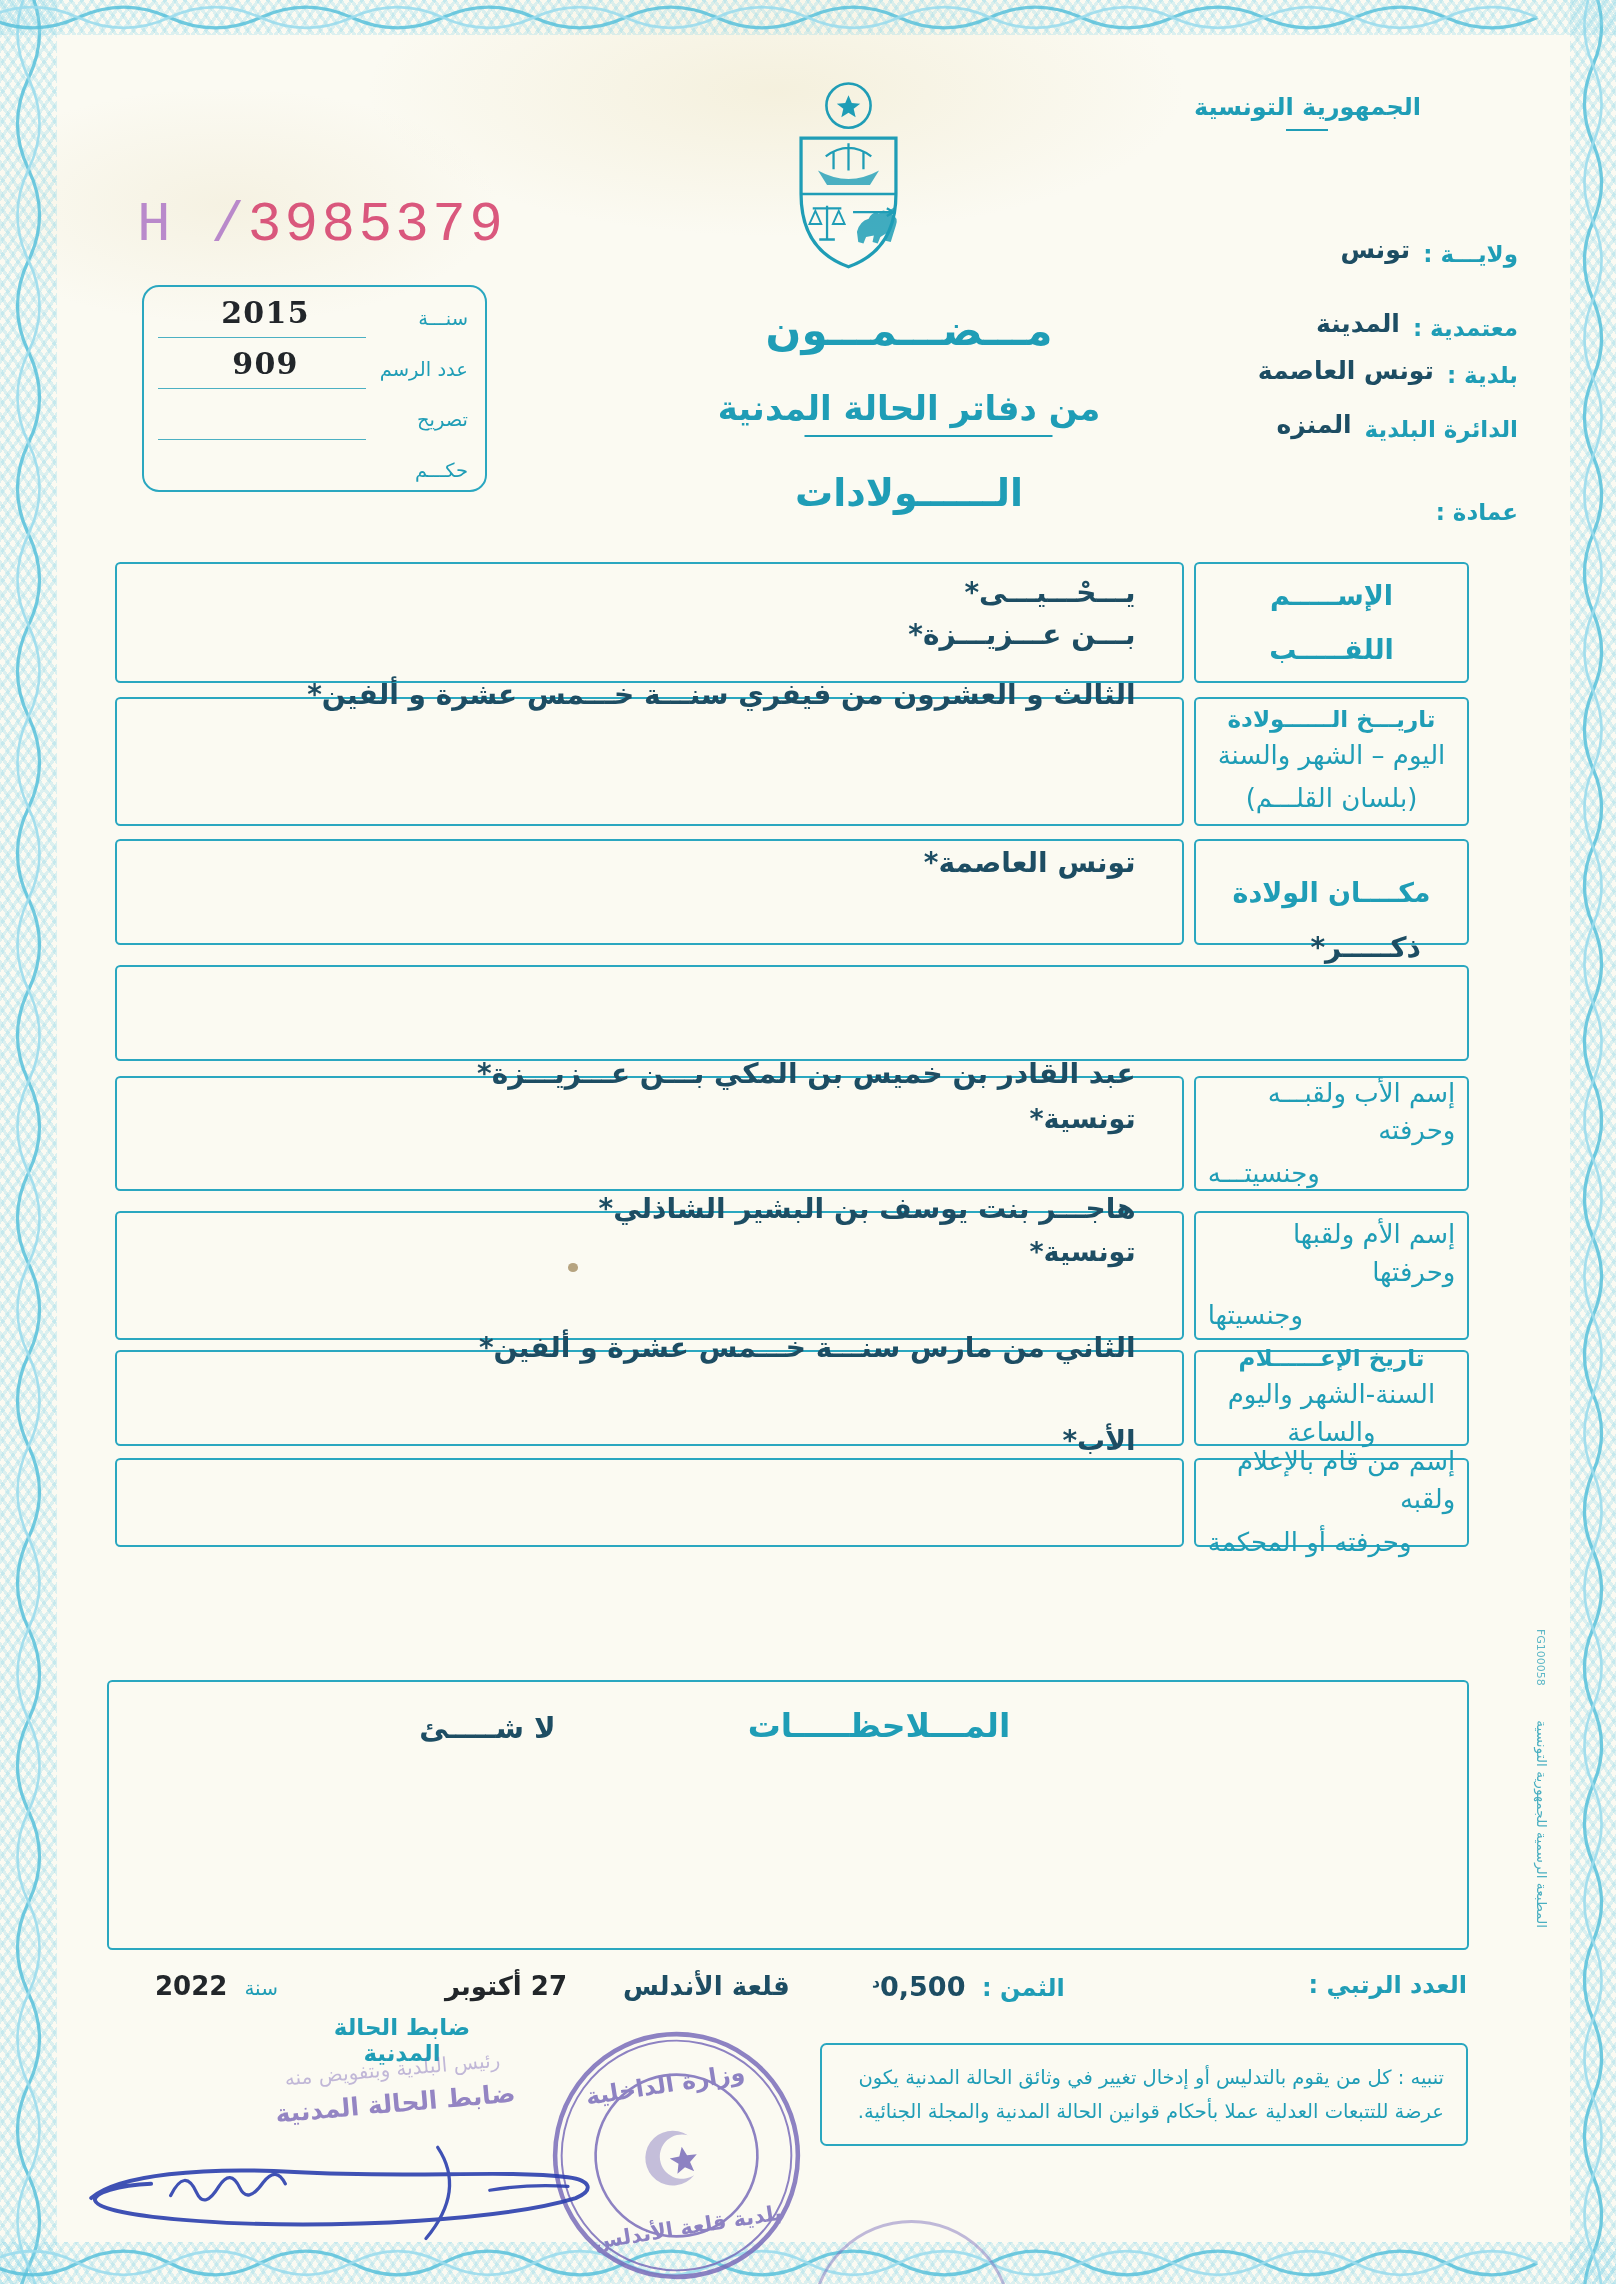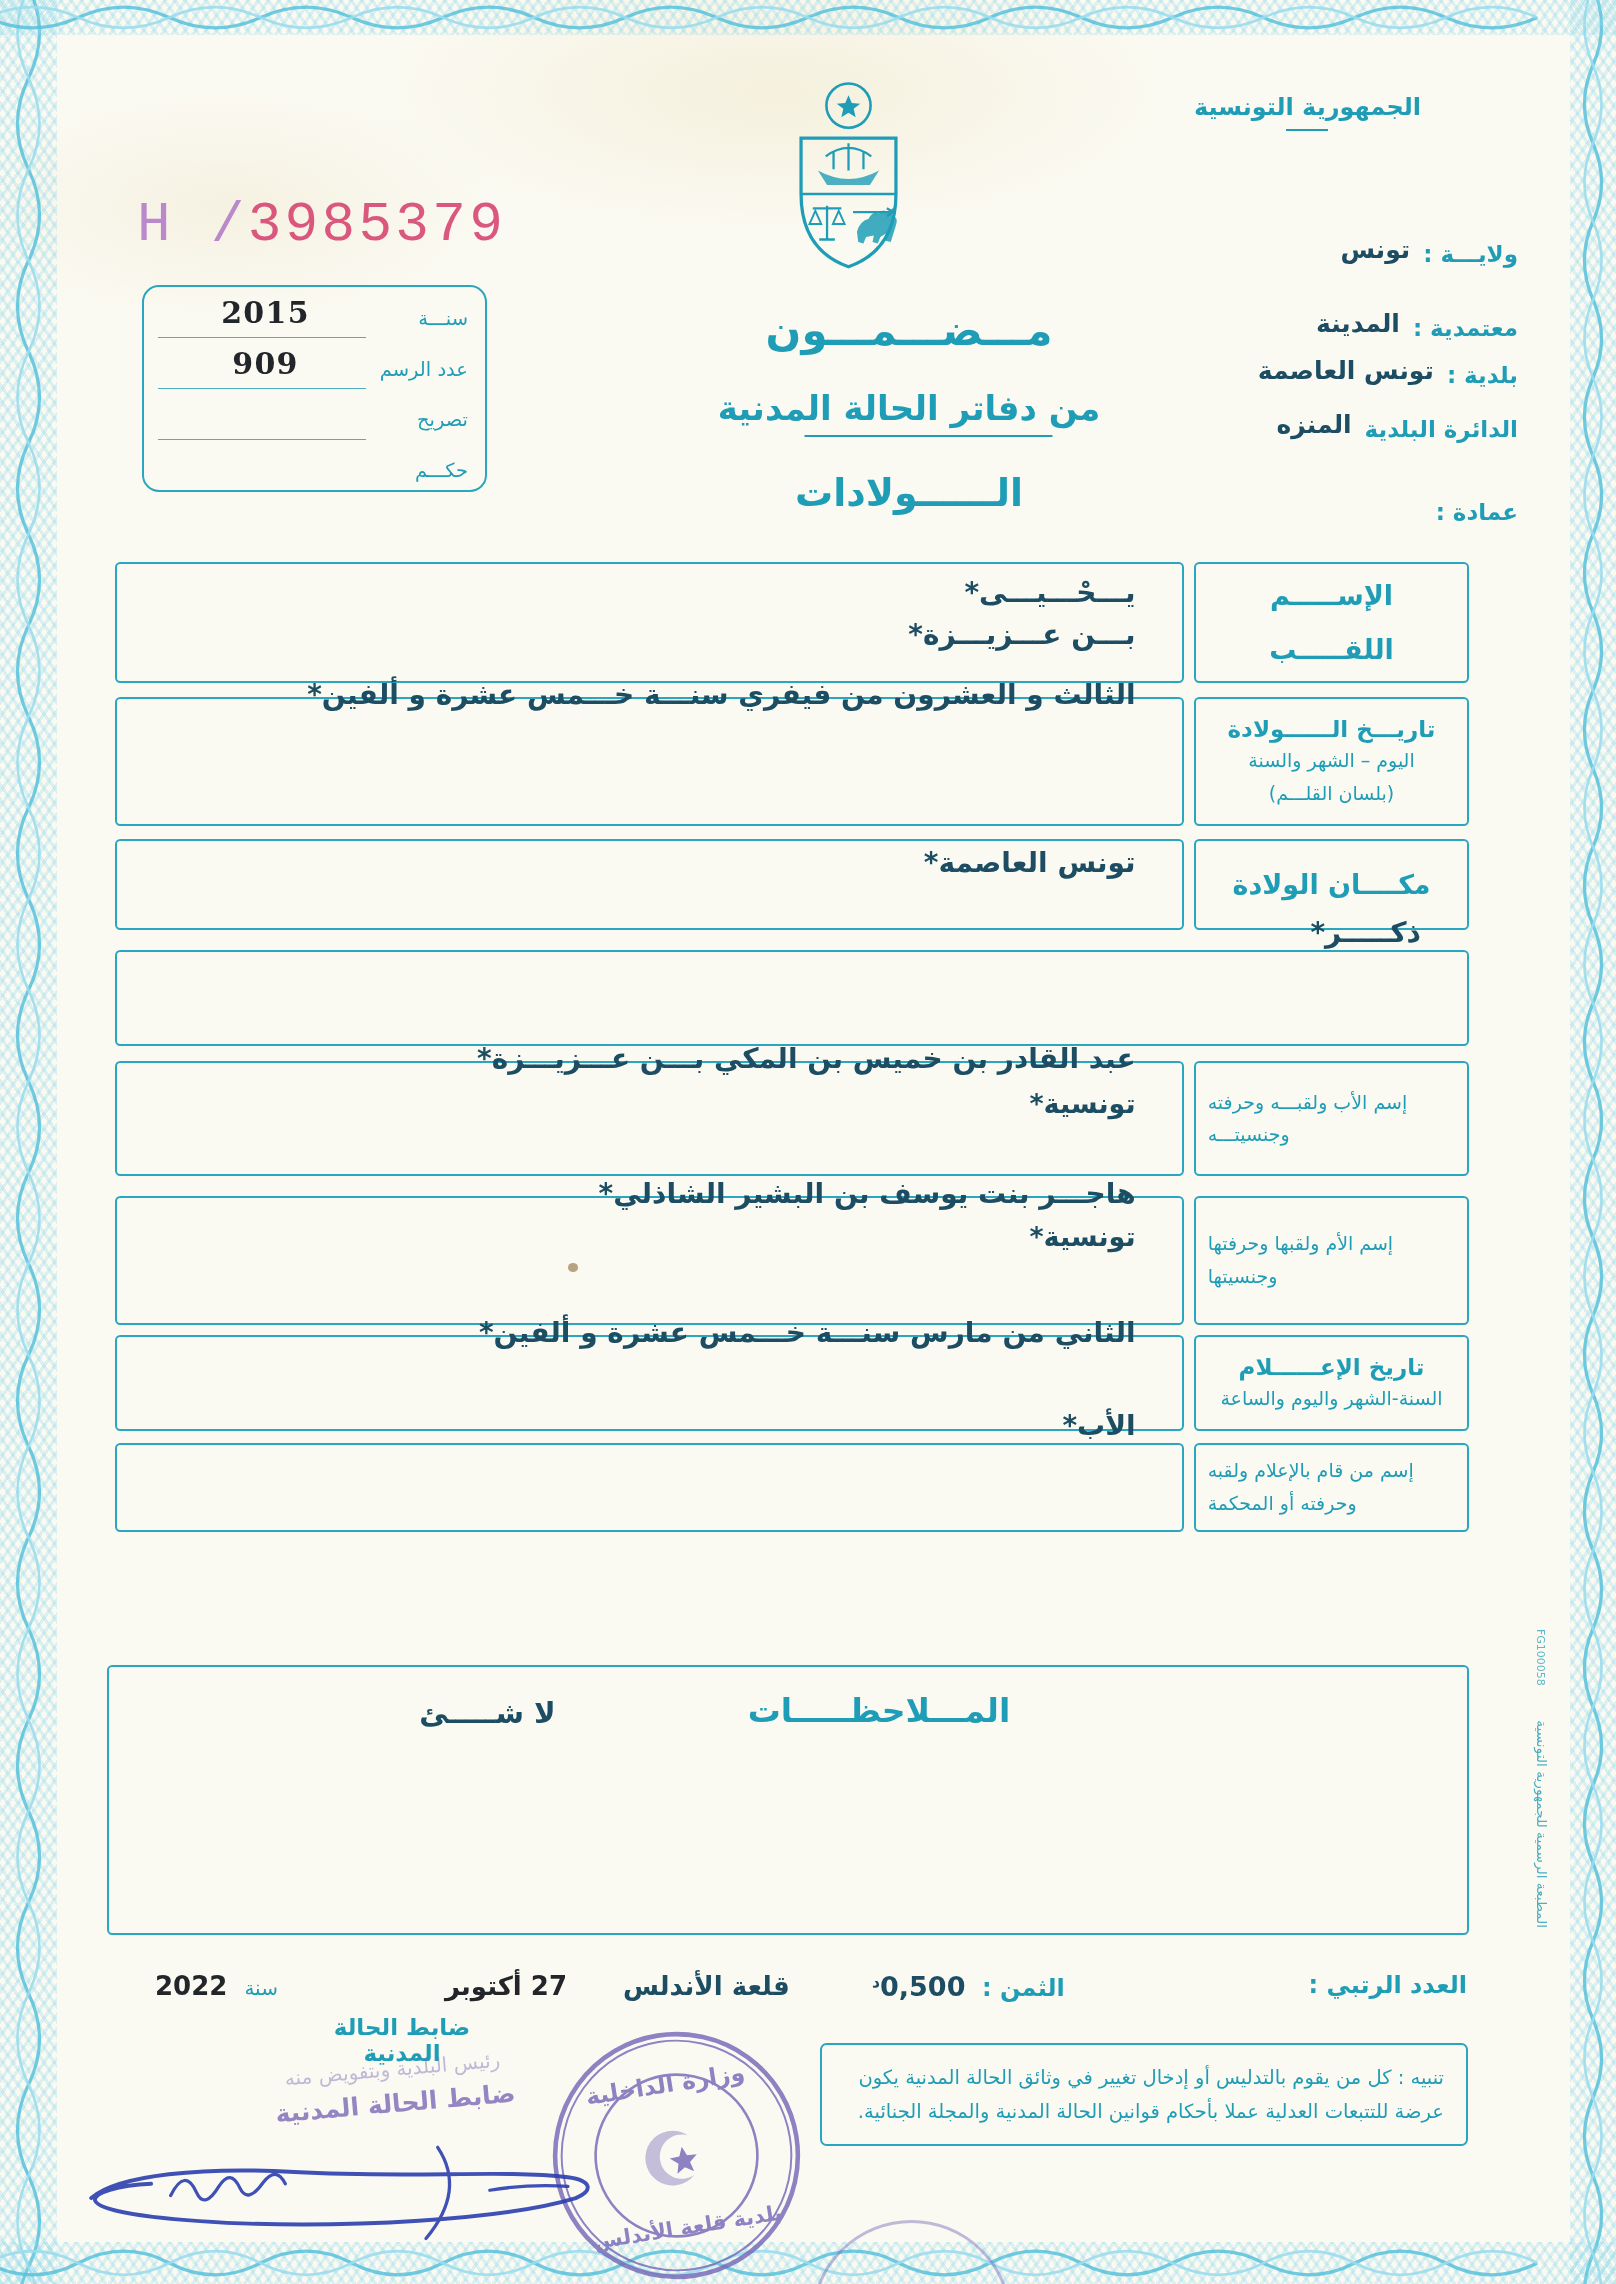--- a/index.html
+++ b/index.html
@@ -54,21 +54,21 @@
   .geo-value{color:var(--ink);font-size:25px;font-weight:700;transform:translateY(-3.9px);}
 
   
   .form{position:absolute;top:562px;left:107px;right:147px;display:flex;flex-direction:column;z-index:2;}
   .frow{display:flex;gap:10.4px;}
   .lbox{width:275px;border:2.6px solid var(--tealb);border-radius:5.2px;color:var(--teal);display:flex;flex-direction:column;justify-content:center;align-items:center;text-align:center;padding:6.5px 11.7px;box-sizing:border-box;gap:5.2px;flex-shrink:0;}
   .lbox.right-al{align-items:flex-end;text-align:right;}
   .vbox{flex:1;border:2.6px solid var(--tealb);border-radius:5.2px;box-sizing:border-box;padding:0 46px 0 19.5px;color:var(--ink);font-weight:700;margin-left:8px;}
   .lbl-big{font-size:27px;font-weight:700;}
   .lbl-med{font-size:23px;font-weight:700;}
-  .lbl-sm{font-size:19px;font-weight:400;line-height:1.45;}
+  .lbl-sm{font-size:26px;font-weight:400;line-height:1.45;}
   .lbox-name{justify-content:space-around;}
   .vline{font-size:28px;line-height:1.2;}
   .v2{font-size:27px;}
   .mt-in{margin-top:11.7px;}   
   .mt-top{margin-top:5.2px;}   
   .mt-str{margin-top:-21px;} 
   .mt-abv{margin-top:-36px;} 
   .obs{position:relative;border:2.6px solid var(--tealb);border-radius:5.2px;height:270px;box-sizing:border-box;}
   .obs-title{position:absolute;top:24px;left:607px;width:326px;text-align:center;font-size:33px;font-weight:700;color:var(--teal);letter-spacing:0.7px;}
   .obs-value{position:absolute;top:29px;left:248px;width:261px;text-align:center;color:var(--ink);font-weight:700;font-size:29px;}
@@ -216,21 +216,21 @@
     <div class="lbox">
       <span class="lbl-med">تاريـــخ الــــــولادة</span>
       <span class="lbl-sm">اليوم – الشهر والسنة</span>
       <span class="lbl-sm">(بلسان القلـــم)</span>
     </div>
     <div class="vbox">
       <div class="vline mt-str">الثالث و العشرون من فيفري سنـــة خـــمس عشرة و ألفين*</div>
     </div>
   </div>
 
-  <div class="frow" style="height:91px;margin-bottom:19.5px;">
+  <div class="frow" style="height:106px;margin-bottom:19.5px;">
     <div class="lbox">
       <span class="lbl-big">مكــــان الولادة</span>
     </div>
     <div class="vbox">
       <div class="vline mt-top">تونس العاصمة*</div>
     </div>
   </div>
 
   <div class="frow" style="height:96px;margin-bottom:15.6px;">
     <div class="vbox">

